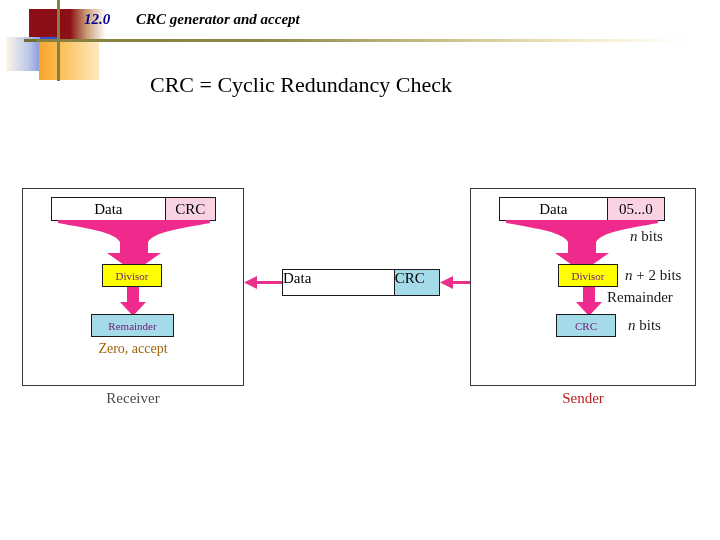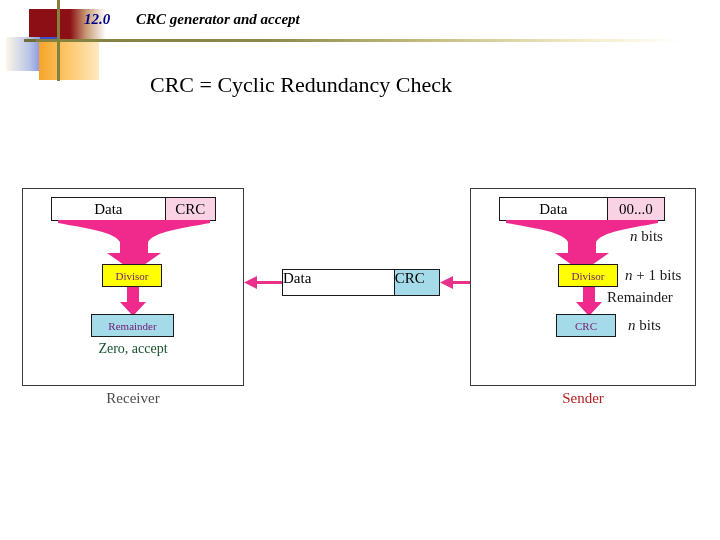--- a/index.html
+++ b/index.html
@@ -154,21 +154,21 @@
     position: absolute;
     font-size: 15px;
     color: #1a1a1a;
     white-space: nowrap;
   }
   .note i { font-style: italic; }
 
   .smallcap {
     position: absolute;
     font-size: 14px;
-    color: #14532d;
+    color: #a16207;
     white-space: nowrap;
     text-align: center;
   }
 
   svg.arrow { position: absolute; overflow: visible; }
 
   
   #mid-frame {
     position: absolute;
     left: 282px; top: 269px;
@@ -234,35 +234,35 @@
   </svg>
 
   <svg class="arrow" style="left:440px; top:276px;" width="31" height="13" viewBox="0 0 31 13">
     <path d="M31,5 L13,5 L13,0 L0,6.5 L13,13 L13,8 L31,8 Z" fill="#e8318b"></path>
   </svg>
 
   <div id="sender-panel" class="panel"></div>
 
   <div class="framerow" style="left:499px; top:197px; width:166px;">
     <div class="cell cell-data" style="width:108px;">Data</div>
-    <div class="cell cell-pink" style="width:58px;">00...0</div>
+    <div class="cell cell-pink" style="width:58px;">05...0</div>
   </div>
 
   <svg class="arrow" style="left:506px; top:220px;" width="152" height="52" viewBox="0 0 152 52">
     <path d="M0,0 L152,0 L152,3 C120,9 96,12 90,22 L90,33 L103,33 L76,52 L49,33 L62,33 L62,22 C56,12 32,9 0,3 Z" fill="#ef2a8c"></path>
   </svg>
 
   <div class="note" style="left:630px; top:228px;">
     <i>n</i>&nbsp;<span>bits</span>
   </div>
 
   <div class="minibox box-yellow" style="left:558px; top:264px; width:60px;">Divisor</div>
 
   <div class="note" style="left:625px; top:267px;">
-    <i>n</i>&nbsp;<span>+ 1 bits</span>
+    <i>n</i>&nbsp;<span>+ 2 bits</span>
   </div>
 
   <svg class="arrow" style="left:576px; top:287px;" width="26" height="29" viewBox="0 0 26 29">
     <path d="M7,0 L19,0 L19,15 L26,15 L13,29 L0,15 L7,15 Z" fill="#ef2a8c"></path>
   </svg>
 
   <div class="note" style="left:607px; top:289px;">Remainder</div>
 
   <div class="minibox box-blue" style="left:556px; top:314px; width:60px;">CRC</div>
 

